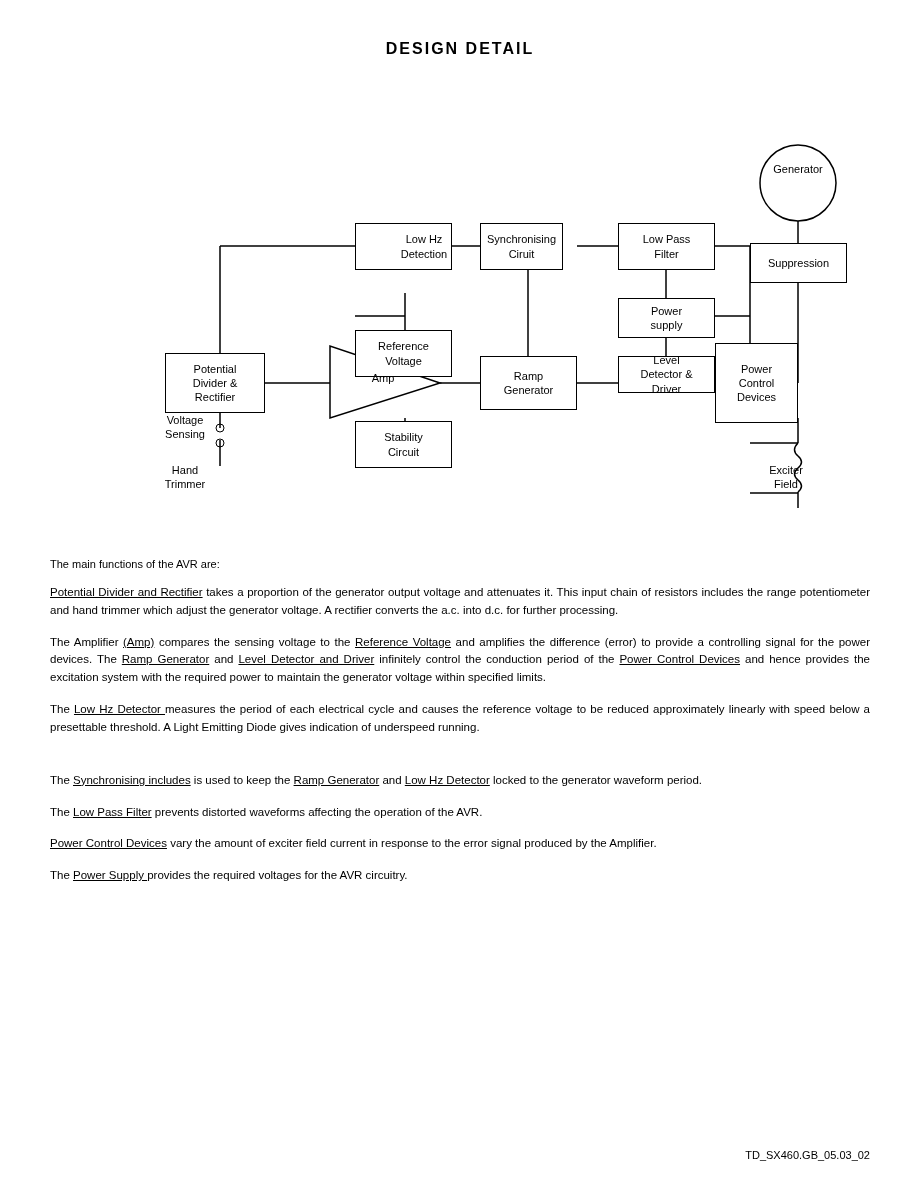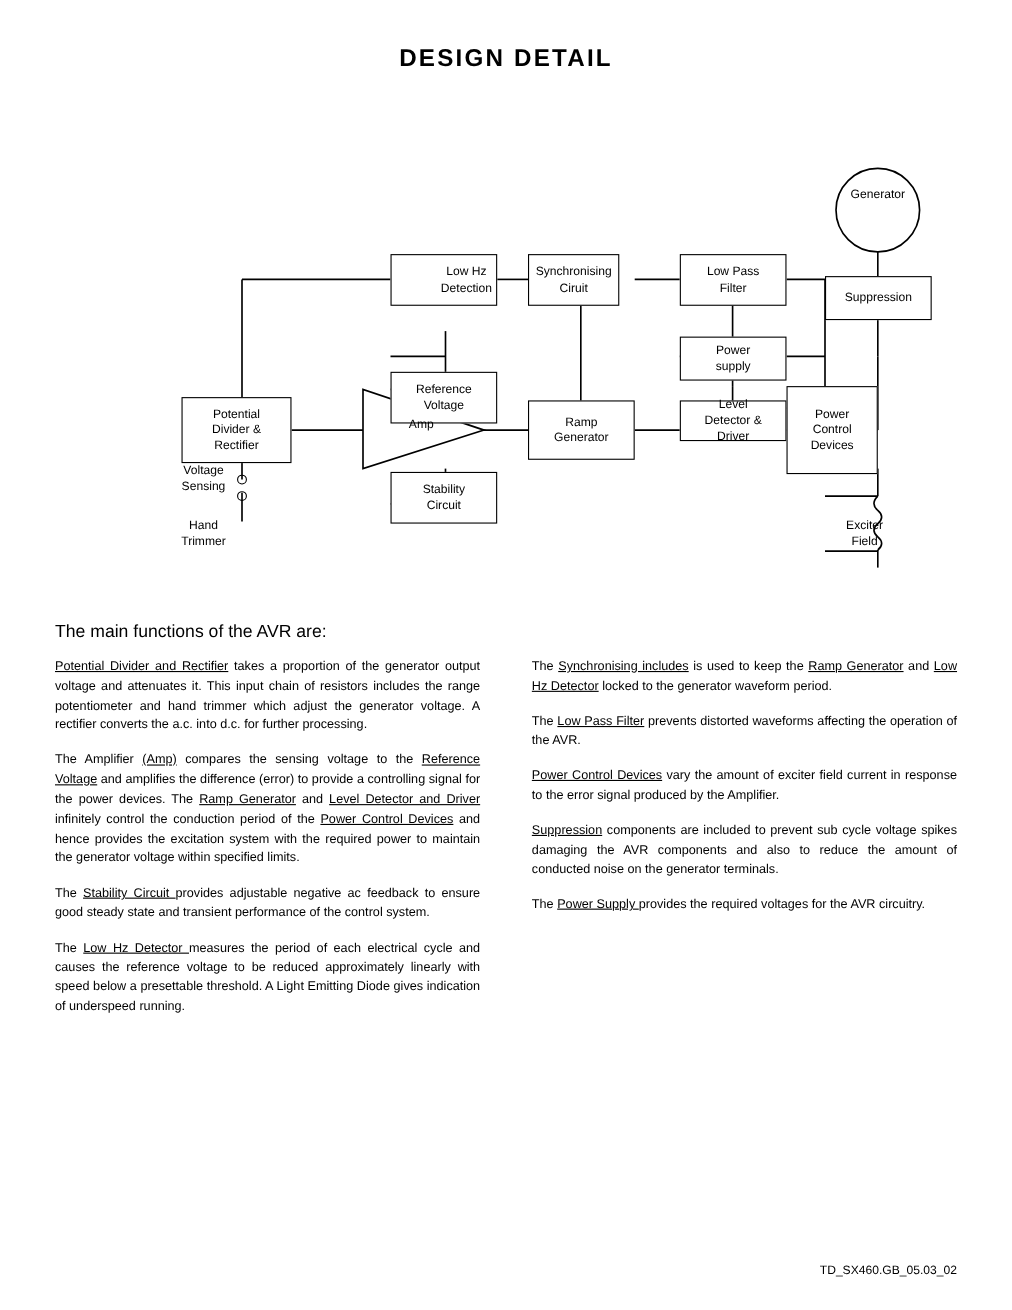--- a/index.html
+++ b/index.html
@@ -15,21 +15,21 @@
 
     .page-container {
       width: 920px;
       min-height: 1191px;
       padding: 40px 50px;
       position: relative;
     }
 
     .page-title {
       text-align: center;
-      font-size: 22px;
+      font-size: 16px;
       font-weight: bold;
       letter-spacing: 2px;
       margin-bottom: 30px;
     }
 
     
     .diagram-area {
       width: 100%;
       height: 440px;
       position: relative;
@@ -64,31 +64,32 @@
       top: 0;
       left: 0;
       width: 100%;
       height: 100%;
       overflow: visible;
     }
 
     
     .text-content {
       display: flex;
-      gap: 47px;
+      gap: 21px;
       margin-top: 10px;
+      flex-direction: column;
     }
 
     .text-col {
       flex: 1;
     }
 
     .text-intro {
       margin-bottom: 14px;
-      font-size: 16px;
+      font-size: 11px;
     }
 
     .text-para {
       margin-bottom: 14px;
       font-size: 11.5px;
       line-height: 1.55;
       text-align: justify;
     }
 
     .text-para u {
@@ -224,23 +225,20 @@
     <div class="text-col">
 
       <div class="text-para">
         <u>Potential Divider and Rectifier</u> takes a proportion of the generator output voltage and attenuates it. This input chain of resistors includes the range potentiometer and hand trimmer which adjust the generator voltage. A rectifier converts the a.c. into d.c. for further processing.
       </div>
 
       <div class="text-para">
         The Amplifier <u>(Amp)</u> compares the sensing voltage to the <u>Reference Voltage</u> and amplifies the difference (error) to provide a controlling signal for the power devices. The <u>Ramp Generator</u> and <u>Level Detector and Driver</u> infinitely control the conduction period of the <u>Power Control Devices</u> and hence provides the excitation system with the required power to maintain the generator voltage within specified limits.
       </div>
 
-      <div class="text-para">
-        The <u>Stability Circuit </u> provides adjustable negative ac feedback to ensure good steady state and transient performance of the control system.
-      </div>
 
       <div class="text-para">
         The <u>Low Hz Detector </u>measures the period of each electrical cycle and causes the reference voltage to be reduced approximately linearly with speed below a presettable threshold. A Light Emitting Diode gives indication of underspeed running.
       </div>
 
     </div>
 
     <div class="text-col">
 
       <div class="text-para">
@@ -248,23 +246,20 @@
       </div>
 
       <div class="text-para">
         The <u>Low Pass Filter</u> prevents distorted waveforms affecting the operation of the AVR.
       </div>
 
       <div class="text-para">
         <u>Power Control Devices</u> vary the amount of exciter field current in response to the error signal produced by the Amplifier.
       </div>
 
-      <div class="text-para">
-        <u>Suppression</u> components are included to prevent sub cycle voltage spikes damaging the AVR components and also to reduce the amount of conducted noise on the generator terminals.
-      </div>
 
       <div class="text-para">
         The <u>Power Supply </u> provides the required voltages for the AVR circuitry.
       </div>
 
     </div>
   </div>
 
   <div class="page-footer">TD_SX460.GB_05.03_02</div>
 

